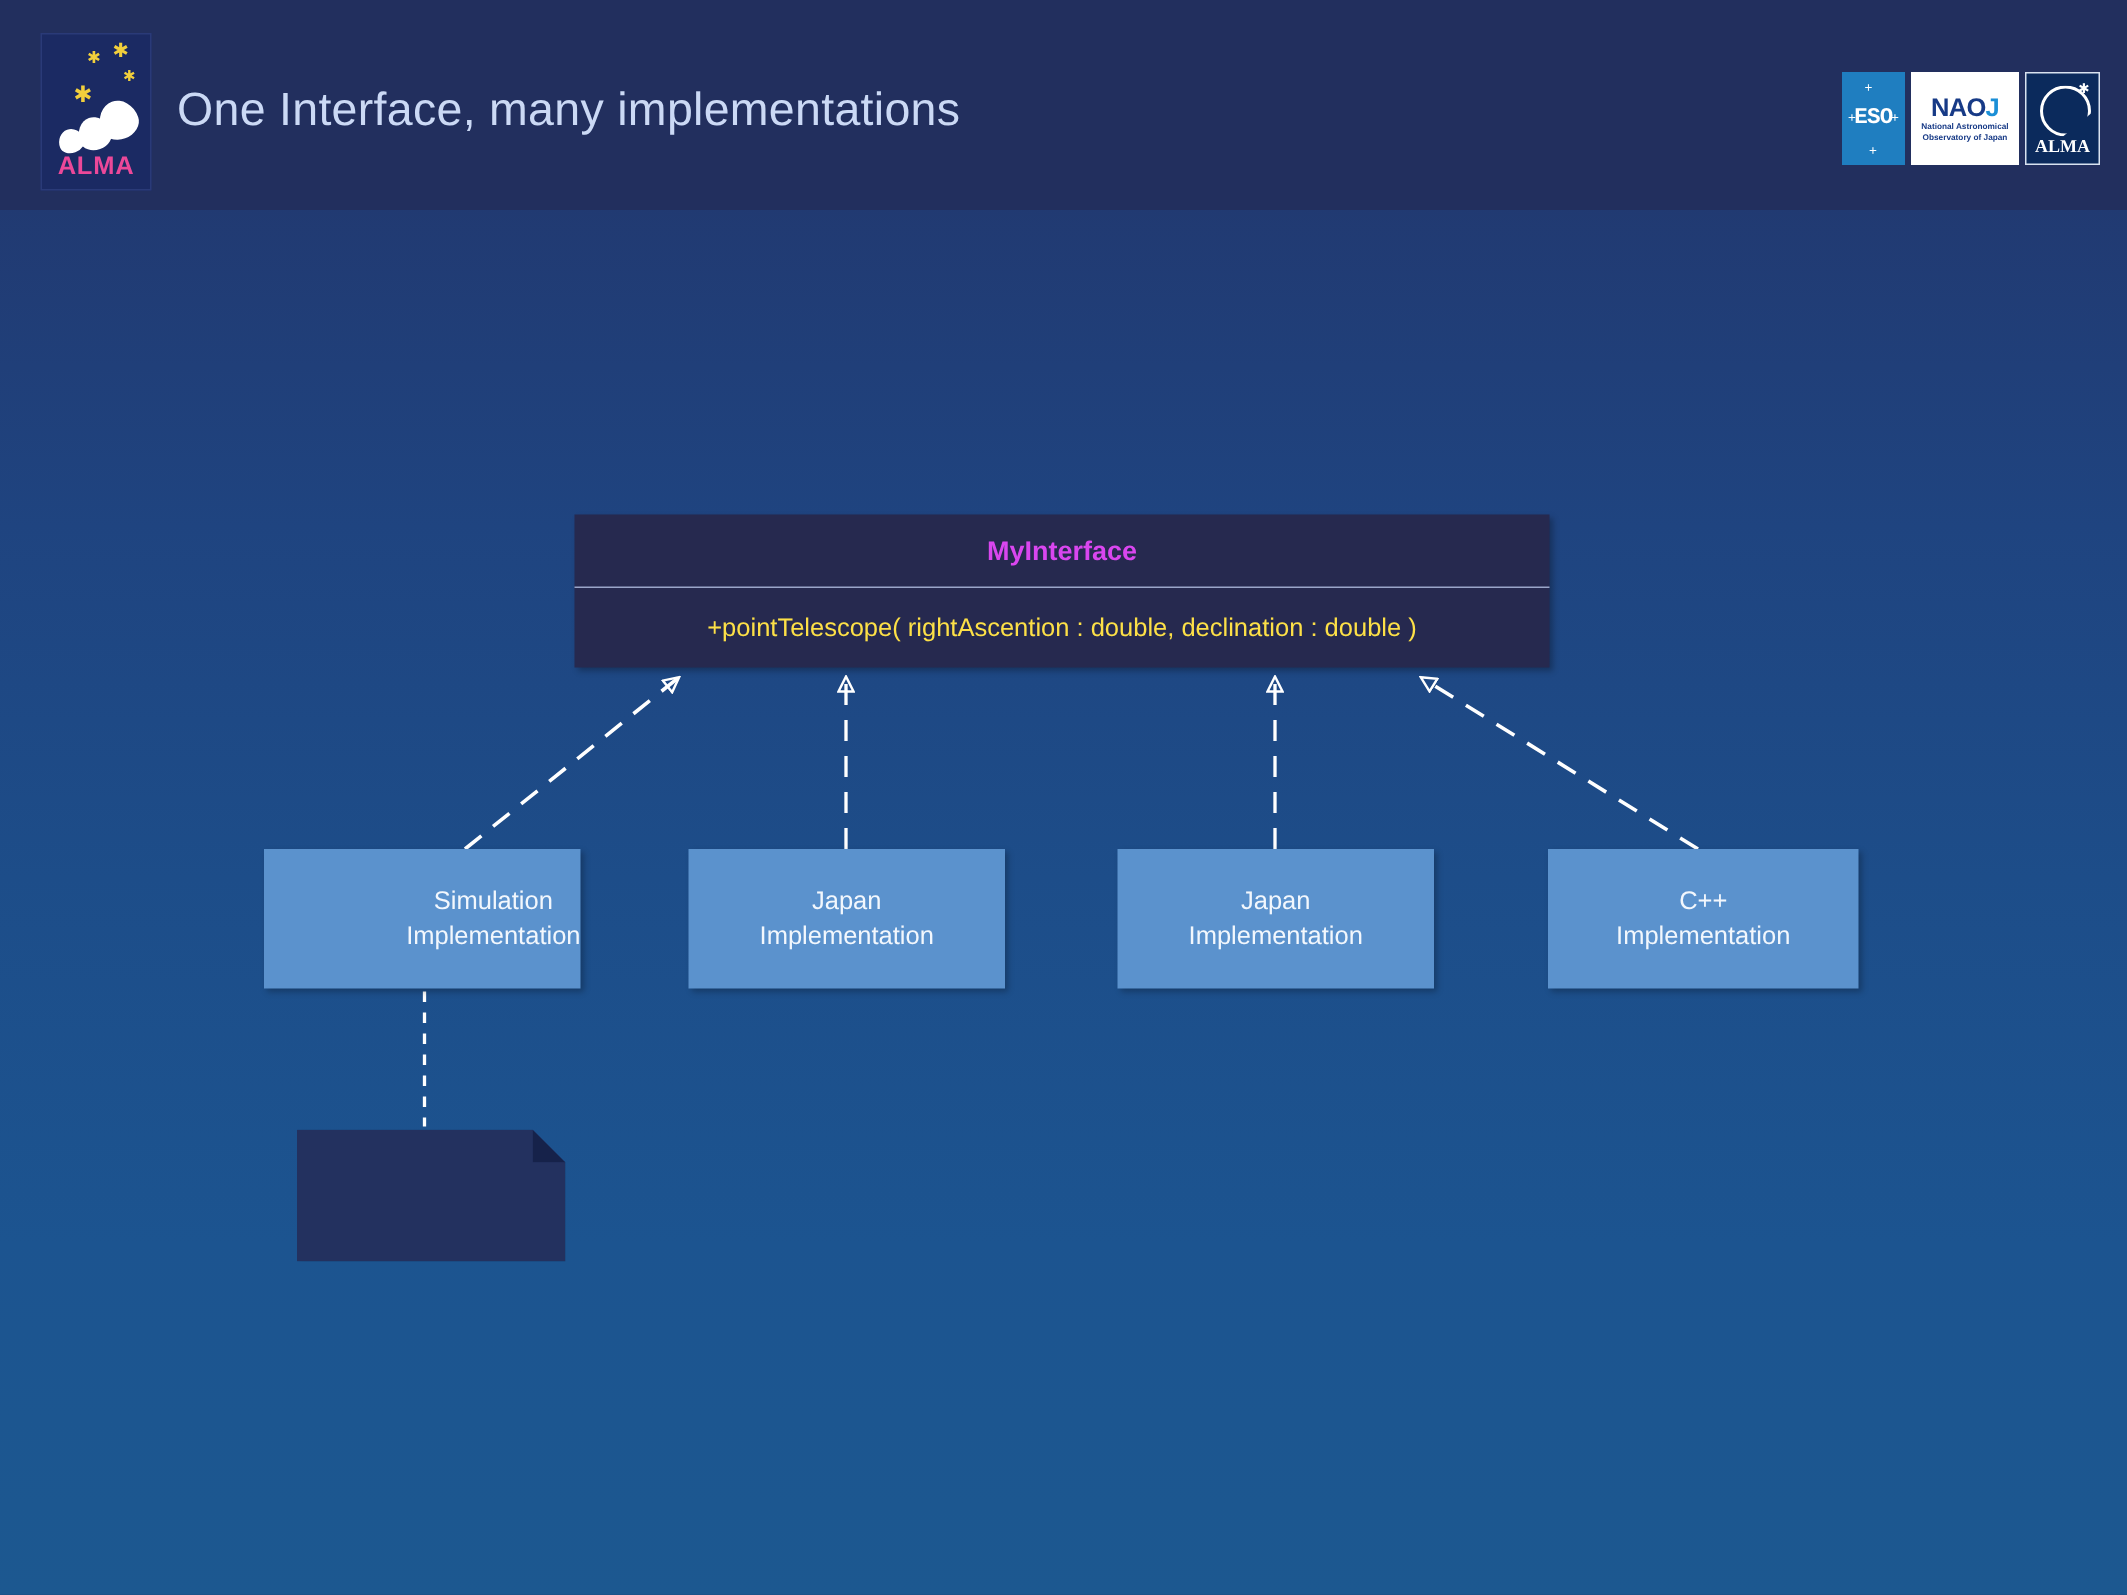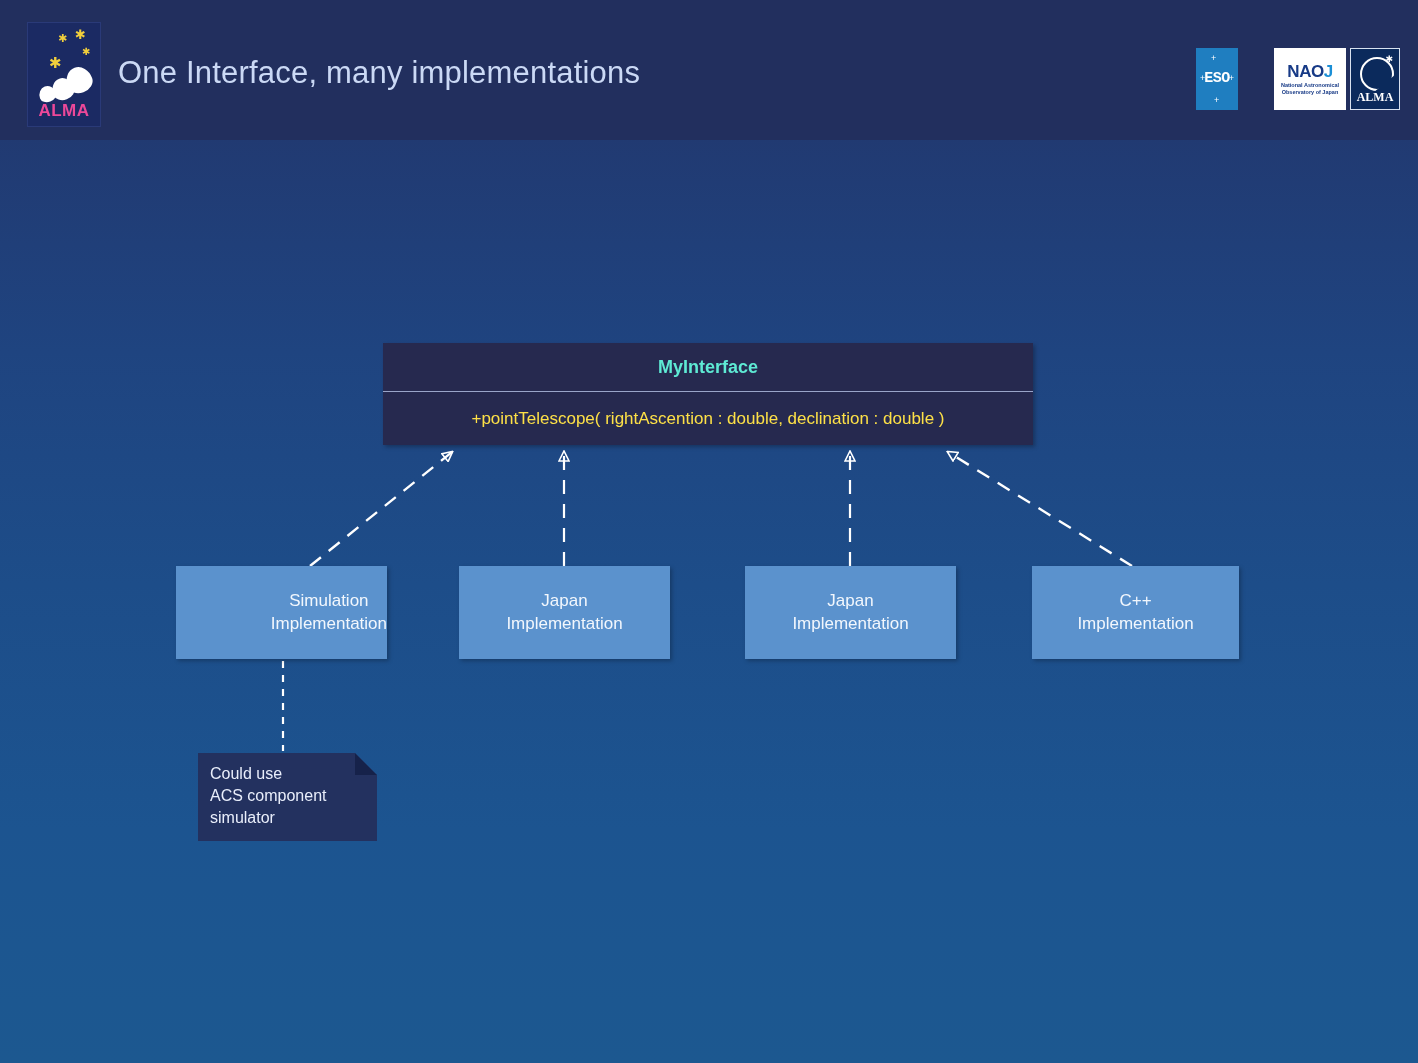--- a/index.html
+++ b/index.html
@@ -116,21 +116,20 @@
   }
   #naoj-logo {
     width: 72px; height: 62px;
     background: #ffffff;
     display: flex;
     flex-direction: column;
     align-items: center;
     justify-content: center;
     padding: 0 2px;
     box-sizing: border-box;
-    margin-left: 32px;
   }
   #naoj-logo .naoj-word {
     font-size: 17px;
     font-weight: bold;
     color: #173a86;
     letter-spacing: -0.5px;
     line-height: 1;
     font-family: "Liberation Sans", sans-serif;
   }
   #naoj-logo .naoj-word .j-blue { color: #1b8fd6; }
@@ -200,21 +199,21 @@
   #interface-box {
     left: 383px; top: 343px;
     width: 650px;
     height: 102px;
   }
   #interface-name {
     height: 49px;
     display: flex;
     align-items: center;
     justify-content: center;
-    color: #5eead4;
+    color: #d946ef;
     font-size: 18px;
     font-weight: bold;
     font-family: "Liberation Sans", sans-serif;
     border-bottom: 1px solid #9aa5c9;
     box-sizing: border-box;
   }
   #interface-method {
     height: 53px;
     display: flex;
     align-items: center;
@@ -354,19 +353,16 @@
 Implementation</span>
     </div>
 
     <div class="impl-box" id="impl-cpp">
       <span style="white-space:pre-line;">C++
 Implementation</span>
     </div>
 
     <div id="note-box">
       <div id="note-fold"></div>
-      <div id="note-text">Could use
-ACS component
-simulator</div>
     </div>
 
   </div>
 </div>
 
 </body></html>

